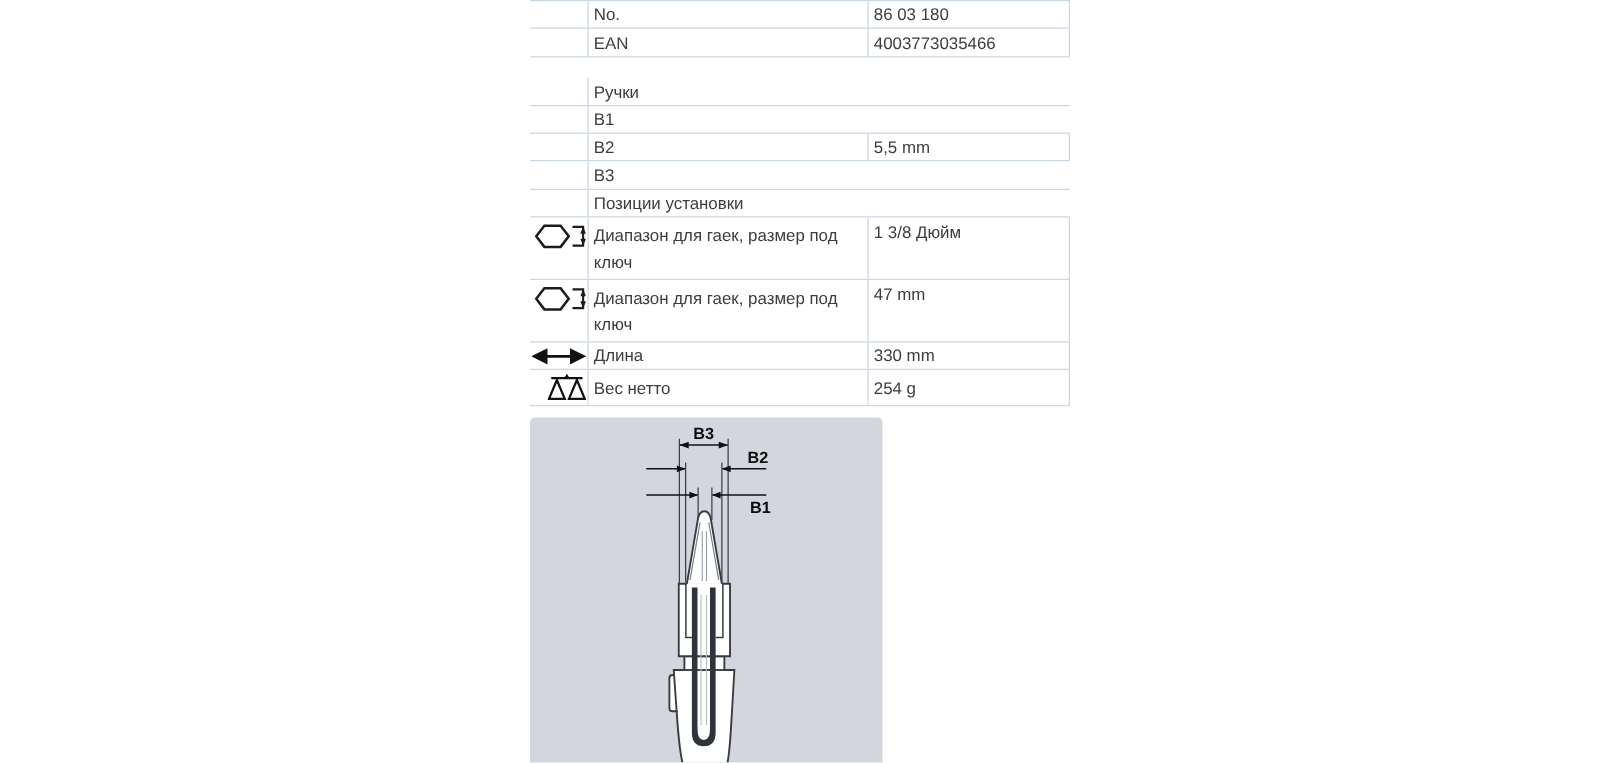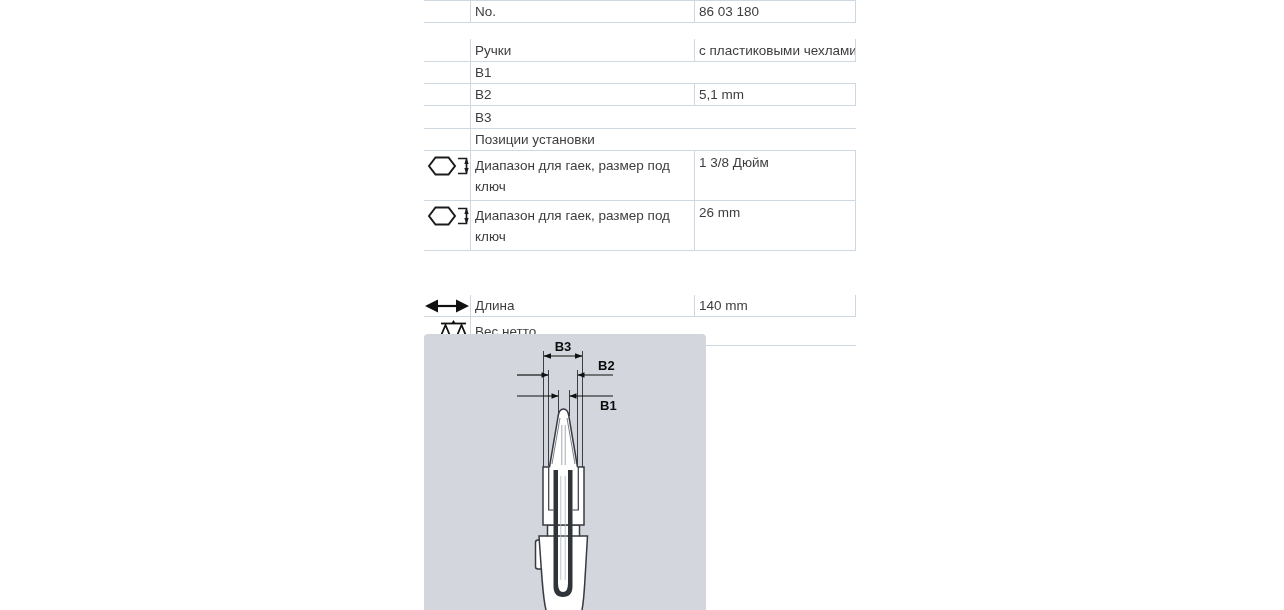--- a/index.html
+++ b/index.html
@@ -37,33 +37,37 @@
 </style>
 </head>
 <body style="--bc: #ccd8e2; --tc: #3d3d3d; --dbg: #d3d7dd; background: rgb(255, 255, 255);">
 
 <div class="spec-table" id="spec-table">
     <div class="spec-row" style="height: 22px;">
       <div class="cell cell-icon"></div>
       <div class="cell cell-label">No.</div>
       <div class="cell cell-value">86 03 180</div>
     </div>
+    <div class="spec-row" style="height: 23px;">
+      <div class="cell cell-icon"></div>
+      <div class="cell cell-label">EAN</div>
+      <div class="cell cell-value">4003773035466</div>
+    </div>
     <div class="spec-row" style="height: 23px; margin-top: 16px;">
       <div class="cell cell-icon"></div>
       <div class="cell cell-label">Ручки</div>
-      <div class="cell cell-value">с пластиковыми чехлами</div>
     </div>
     <div class="spec-row" style="height: 22px;">
       <div class="cell cell-icon"></div>
       <div class="cell cell-label">B1</div>
     </div>
     <div class="spec-row" style="height: 22px;">
       <div class="cell cell-icon"></div>
       <div class="cell cell-label">B2</div>
-      <div class="cell cell-value">5,1 mm</div>
+      <div class="cell cell-value">5,5 mm</div>
     </div>
     <div class="spec-row" style="height: 23px;">
       <div class="cell cell-icon"></div>
       <div class="cell cell-label">B3</div>
     </div>
     <div class="spec-row" style="height: 22px;">
       <div class="cell cell-icon"></div>
       <div class="cell cell-label">Позиции установки</div>
     </div>
     <div class="spec-row tall" style="height: 50px;">
@@ -81,43 +85,44 @@
     <div class="spec-row tall" style="height: 50px;">
       <div class="cell cell-icon">
         <svg width="42" height="24" viewBox="0 0 42 24">
           <polygon points="2,12 8.5,3.5 21.5,3.5 28,12 21.5,20.5 8.5,20.5" fill="none" stroke="#1c1c1c" stroke-width="2"></polygon>
           <path d="M31,4.5 H39.5 V19.5 H31" fill="none" stroke="#1c1c1c" stroke-width="1.7"></path>
           <polygon points="39.5,4 37.3,10 41.7,10" fill="#1c1c1c"></polygon>
           <polygon points="39.5,20 37.3,14 41.7,14" fill="#1c1c1c"></polygon>
         </svg>
       </div>
       <div class="cell cell-label">Диапазон для гаек, размер под ключ</div>
-      <div class="cell cell-value">26 mm</div>
+      <div class="cell cell-value">47 mm</div>
     </div>
-    <div class="spec-row" style="height: 22px; margin-top: 44px;">
+    <div class="spec-row" style="height: 22px;">
       <div class="cell cell-icon">
         <svg width="44" height="14" viewBox="0 0 44 14">
           <line x1="6" y1="7" x2="38" y2="7" stroke="#111" stroke-width="2.2"></line>
           <polygon points="0,7 13,0.5 13,13.5" fill="#111"></polygon>
           <polygon points="44,7 31,0.5 31,13.5" fill="#111"></polygon>
         </svg>
       </div>
       <div class="cell cell-label">Длина</div>
-      <div class="cell cell-value">140 mm</div>
+      <div class="cell cell-value">330 mm</div>
     </div>
     <div class="spec-row" style="height: 29px;">
       <div class="cell cell-icon">
         <svg width="31" height="23" viewBox="0 0 31 23">
           <polygon points="15.5,0 13.3,3.5 17.7,3.5" fill="#111"></polygon>
           <line x1="3" y1="3.5" x2="28" y2="3.5" stroke="#111" stroke-width="1.8"></line>
           <polygon points="7.5,5 1.2,20 13.8,20" fill="#fff" stroke="#111" stroke-width="1.8"></polygon>
           <polygon points="23.5,5 17.2,20 29.8,20" fill="#fff" stroke="#111" stroke-width="1.8"></polygon>
         </svg>
       </div>
       <div class="cell cell-label">Вес нетто</div>
+      <div class="cell cell-value">254 g</div>
     </div>
   </div>
 
 <div class="diagram">
   <svg width="282" height="276" viewBox="0 0 282 276">
 
     <g stroke="#3c3f44" stroke-width="1">
       <line x1="119.5" y1="17" x2="119.5" y2="133"></line>
       <line x1="158.5" y1="17" x2="158.5" y2="133"></line>
       <line x1="124.5" y1="36" x2="124.5" y2="132"></line>

